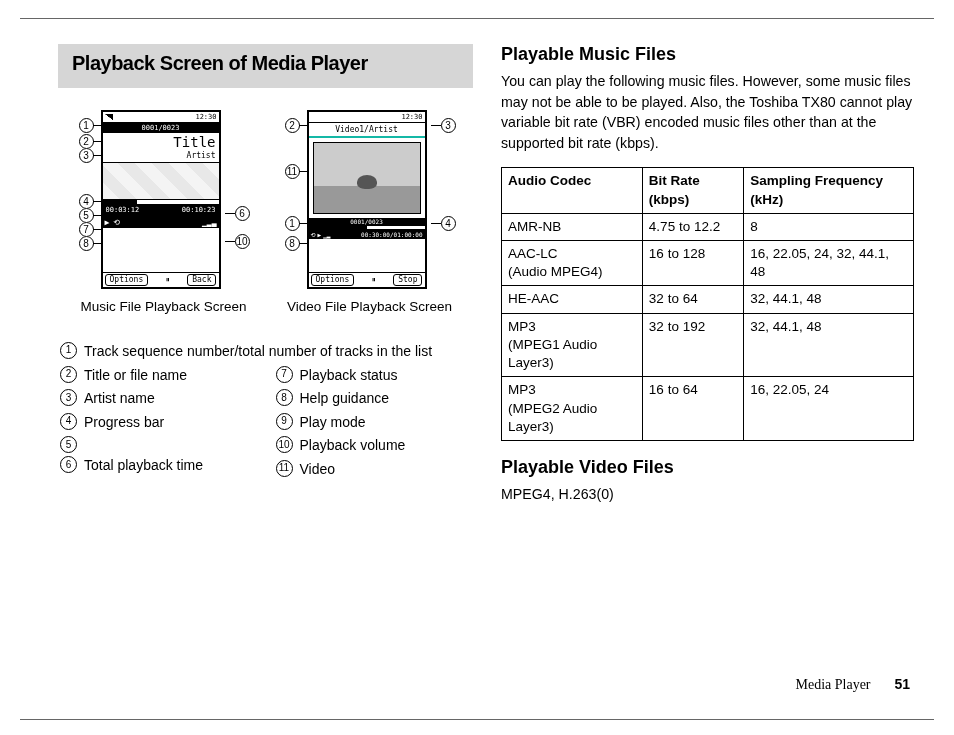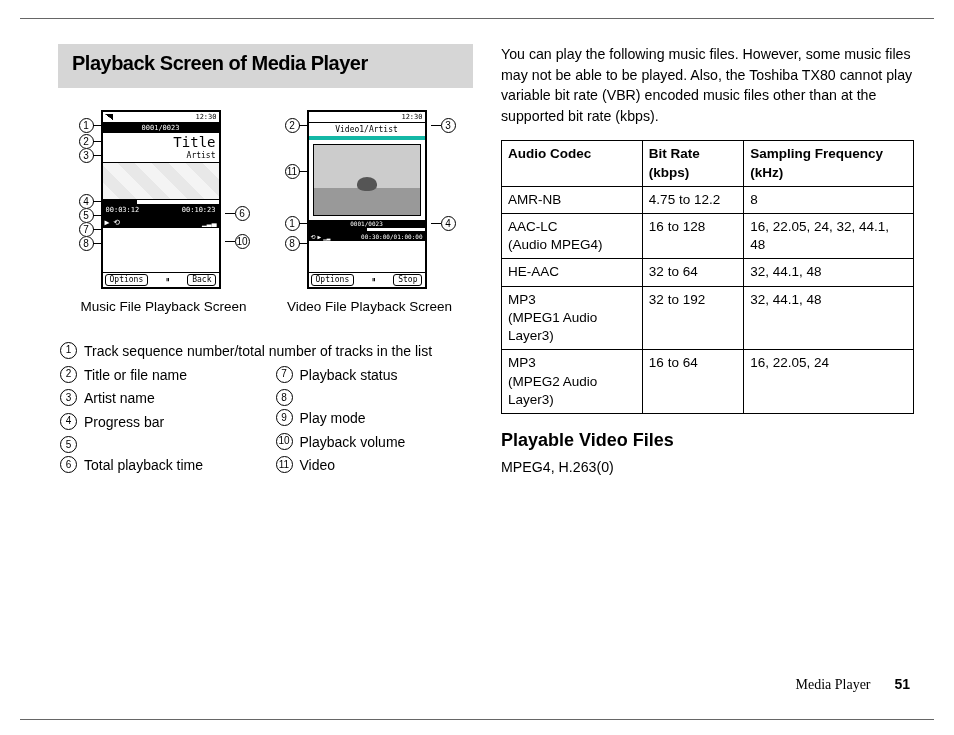--- a/index.html
+++ b/index.html
@@ -314,21 +314,21 @@
           <div class="line" style="left:41px;bottom:14px;width:1px;height:12px;"></div>
           <div class="line" style="left:69px;bottom:14px;width:1px;height:12px;"></div>
           <div class="line" style="left:97px;bottom:14px;width:1px;height:12px;"></div>
           <div class="line" style="left:125px;bottom:14px;width:1px;height:12px;"></div>
 
           <div class="phone">
             <div class="statusbar">
               <span></span>
               <span>12:30</span>
             </div>
-            <div style="font-size:8px;padding:2px 11px;border-bottom:4px solid #14b8a6;">Video1/Artist</div>
+            <div style="font-size:8px;padding:2px 11px;border-bottom:2px solid #14b8a6;">Video1/Artist</div>
             <div style="height:70px;border:1px solid #000;margin:4px;position:relative;background:#ccc;">
               <div style="position:absolute;left:0;right:0;bottom:0;height:38%;background:#999;"></div>
               <div style="position:absolute;left:50%;top:46%;width:20px;height:14px;background:#555;border-radius:50% 50% 40% 40%;transform:translateX(-50%);"></div>
             </div>
             <div style="font-size:6px;padding:0 3px;background:#000;color:#fff;">0001/0023</div>
             <div style="height:3px;border-top:1px solid #000;border-bottom:1px solid #000;position:relative;">
               <div style="position:absolute;left:0;top:0;bottom:0;width:50%;background:#000;"></div>
             </div>
             <div style="font-size:6px;display:flex;align-items:center;padding:1px 2px;background:#000;color:#fff;">
               <span>⟲</span>
@@ -376,40 +376,42 @@
               <span class="legend-text">Total playback time</span>
             </div>
         </div>
         <div class="legend-col">
           <div class="legend-item">
               <span class="circ">7</span>
               <span class="legend-text">Playback status</span>
             </div>
           <div class="legend-item">
               <span class="circ">8</span>
+              <span class="legend-text">Help guidance</span>
             </div>
           <div class="legend-item">
               <span class="circ">9</span>
               <span class="legend-text">Play mode</span>
             </div>
           <div class="legend-item">
               <span class="circ">10</span>
               <span class="legend-text">Playback volume</span>
             </div>
           <div class="legend-item">
               <span class="circ">11</span>
               <span class="legend-text">Video</span>
             </div>
         </div>
       </div>
     </div>
 
   </div>
 
   <div class="col">
+    <h2>Playable Music Files</h2>
     <p class="body-text">You can play the following music files. However, some music files may not be able to be played. Also, the Toshiba TX80 cannot play variable bit rate (VBR) encoded music files other than at the supported bit rate (kbps).</p>
 
     <table class="spec">
       <thead>
         <tr>
           <th>Audio Codec</th>
           <th>Bit Rate (kbps)</th>
           <th>Sampling Frequency (kHz)</th>
         </tr>
       </thead>

